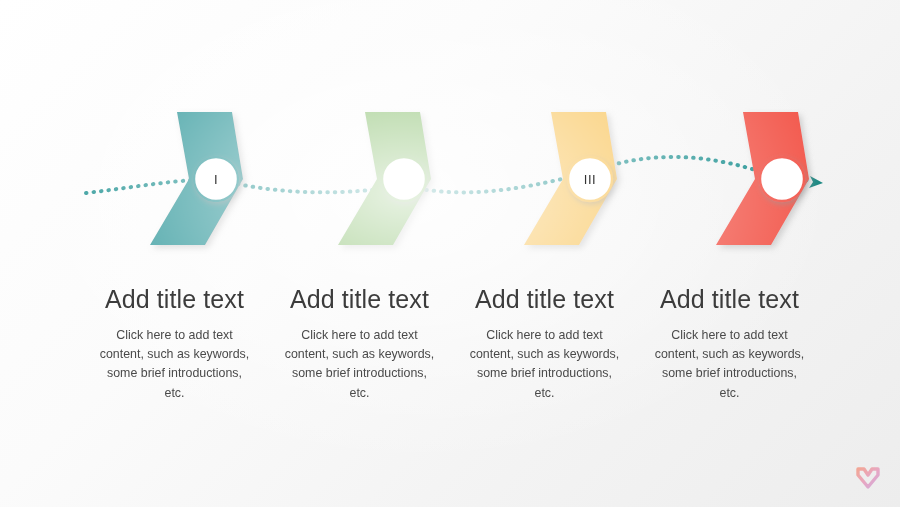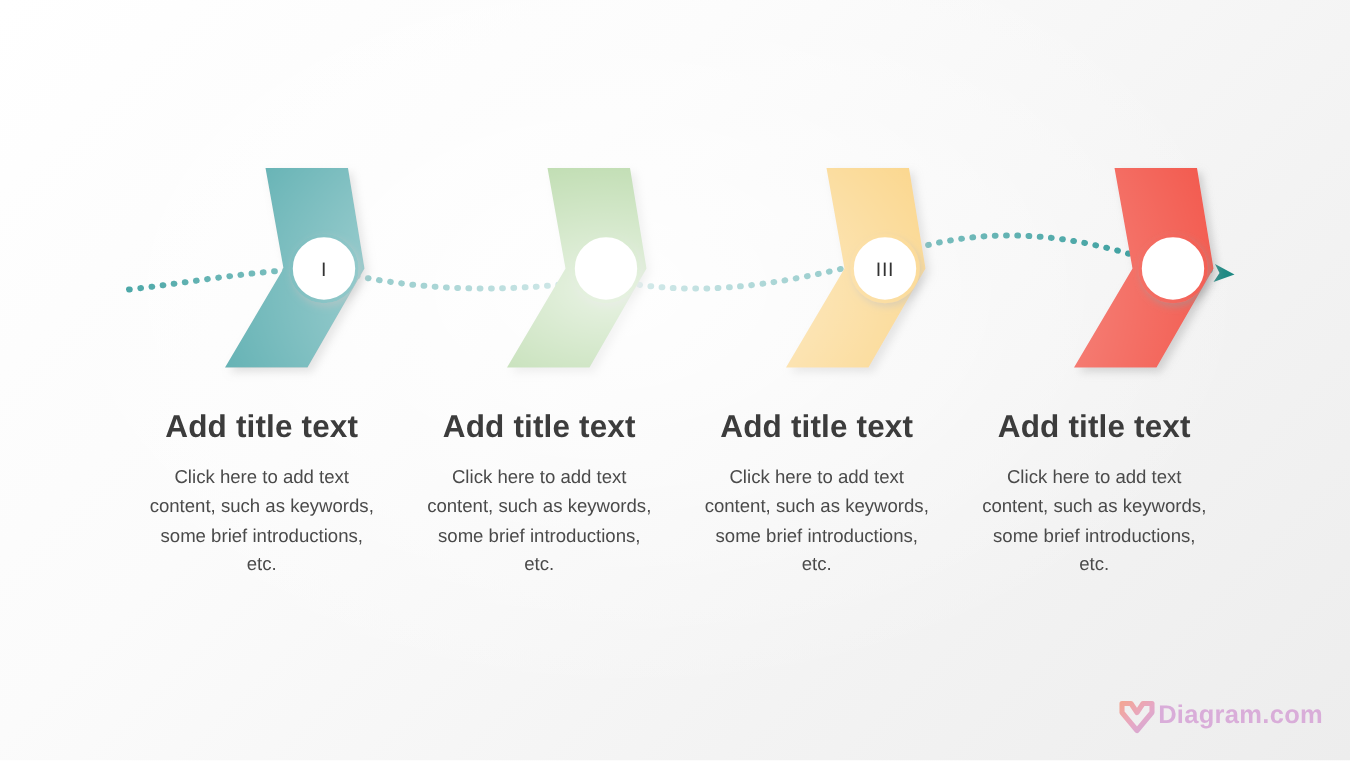--- a/index.html
+++ b/index.html
@@ -56,25 +56,25 @@
     height: 130px;
     display: flex;
     z-index: 6;
   }
   .col {
     width: 185px;
     text-align: center;
   }
   .col-title {
     font-family: "Liberation Sans", sans-serif;
-    font-size: 21px;
-    font-weight: 700;
+    font-size: 25px;
+    font-weight: 400;
     color: #3c3c3c;
     line-height: 1.2;
-    margin: 4px 0 12px 0;
+    margin: 16px 0 12px 0;
     letter-spacing: 0.1px;
   }
   .col-body {
     font-family: "Liberation Sans", sans-serif;
     font-size: 12.4px;
     font-weight: 400;
     color: #4a4a4a;
     line-height: 1.55;
     margin: 2px auto;
     width: 155px;
@@ -182,16 +182,15 @@
       <p class="col-body">Click here to add text content, such as keywords, some brief introductions, etc.</p>
     </div>
   </div>
 
   <div class="watermark">
     <span class="wm-mark">
       <svg viewBox="0 0 26 24" width="26" height="24">
         <path d="M3 3 L9 3 L13 9 L17 3 L23 3 L23 9 L13 21 L3 9 Z" fill="none" stroke="url(#wmGrad)" stroke-width="3.4" stroke-linejoin="round"></path>
       </svg>
     </span>
-    <span class="wm-c">Diagram.com</span>
   </div>
 
 </div>
 
 </body></html>

